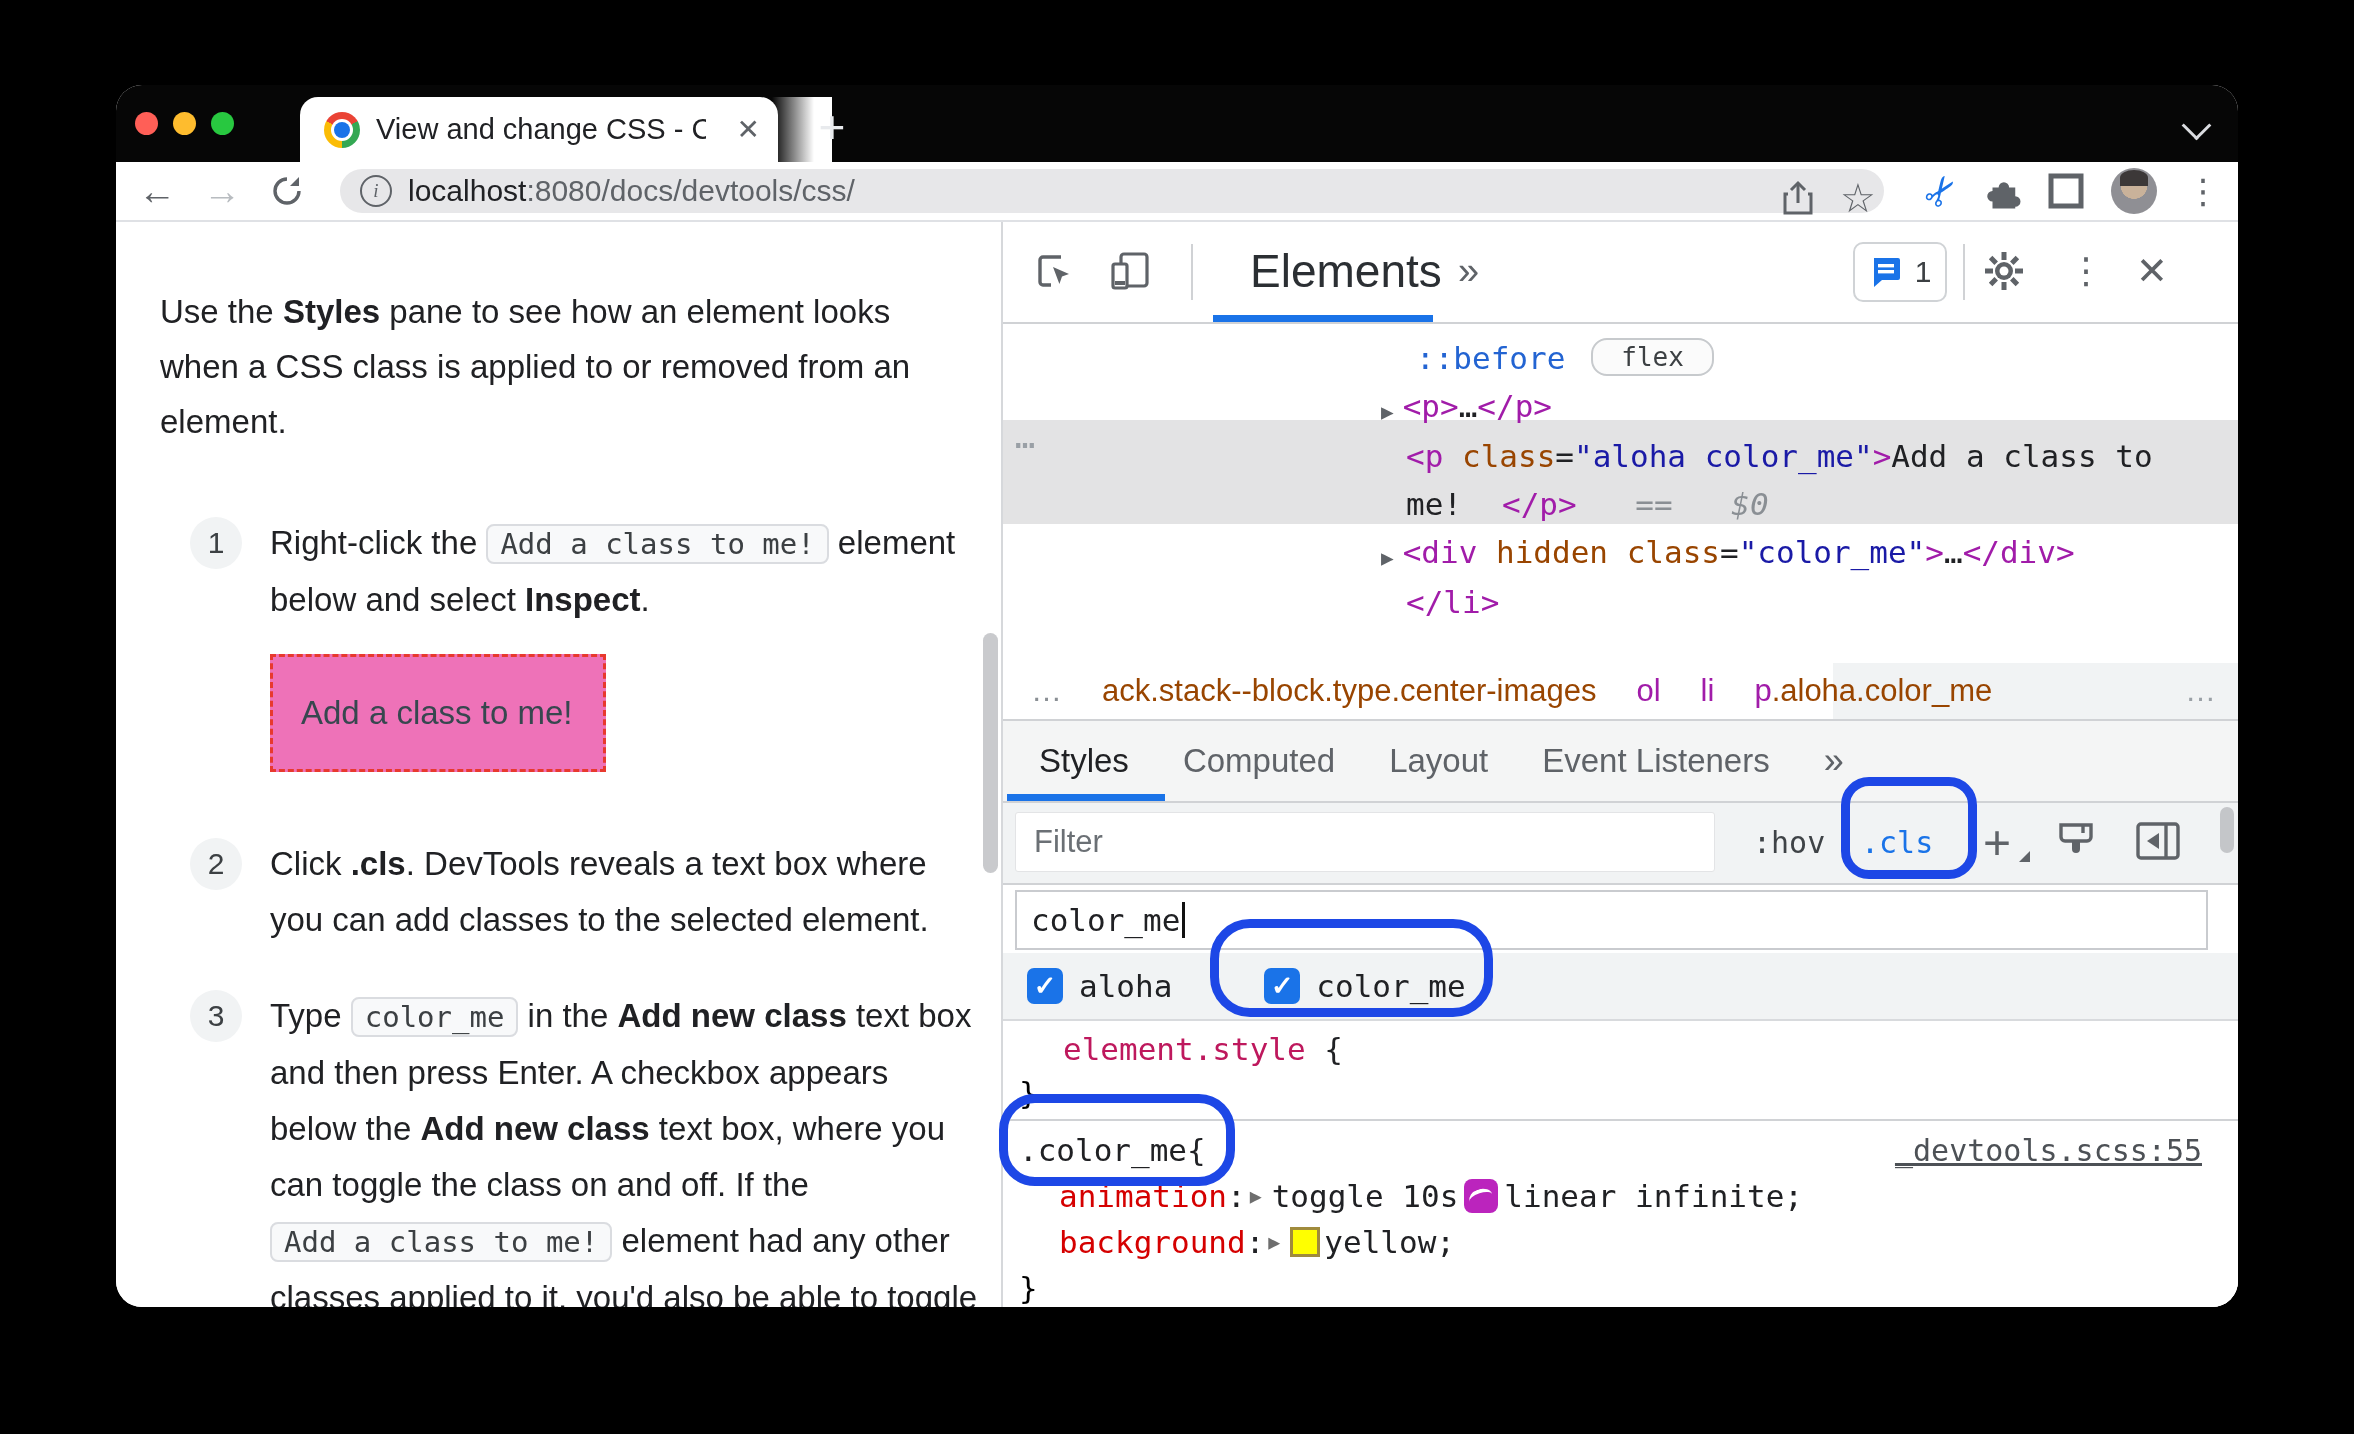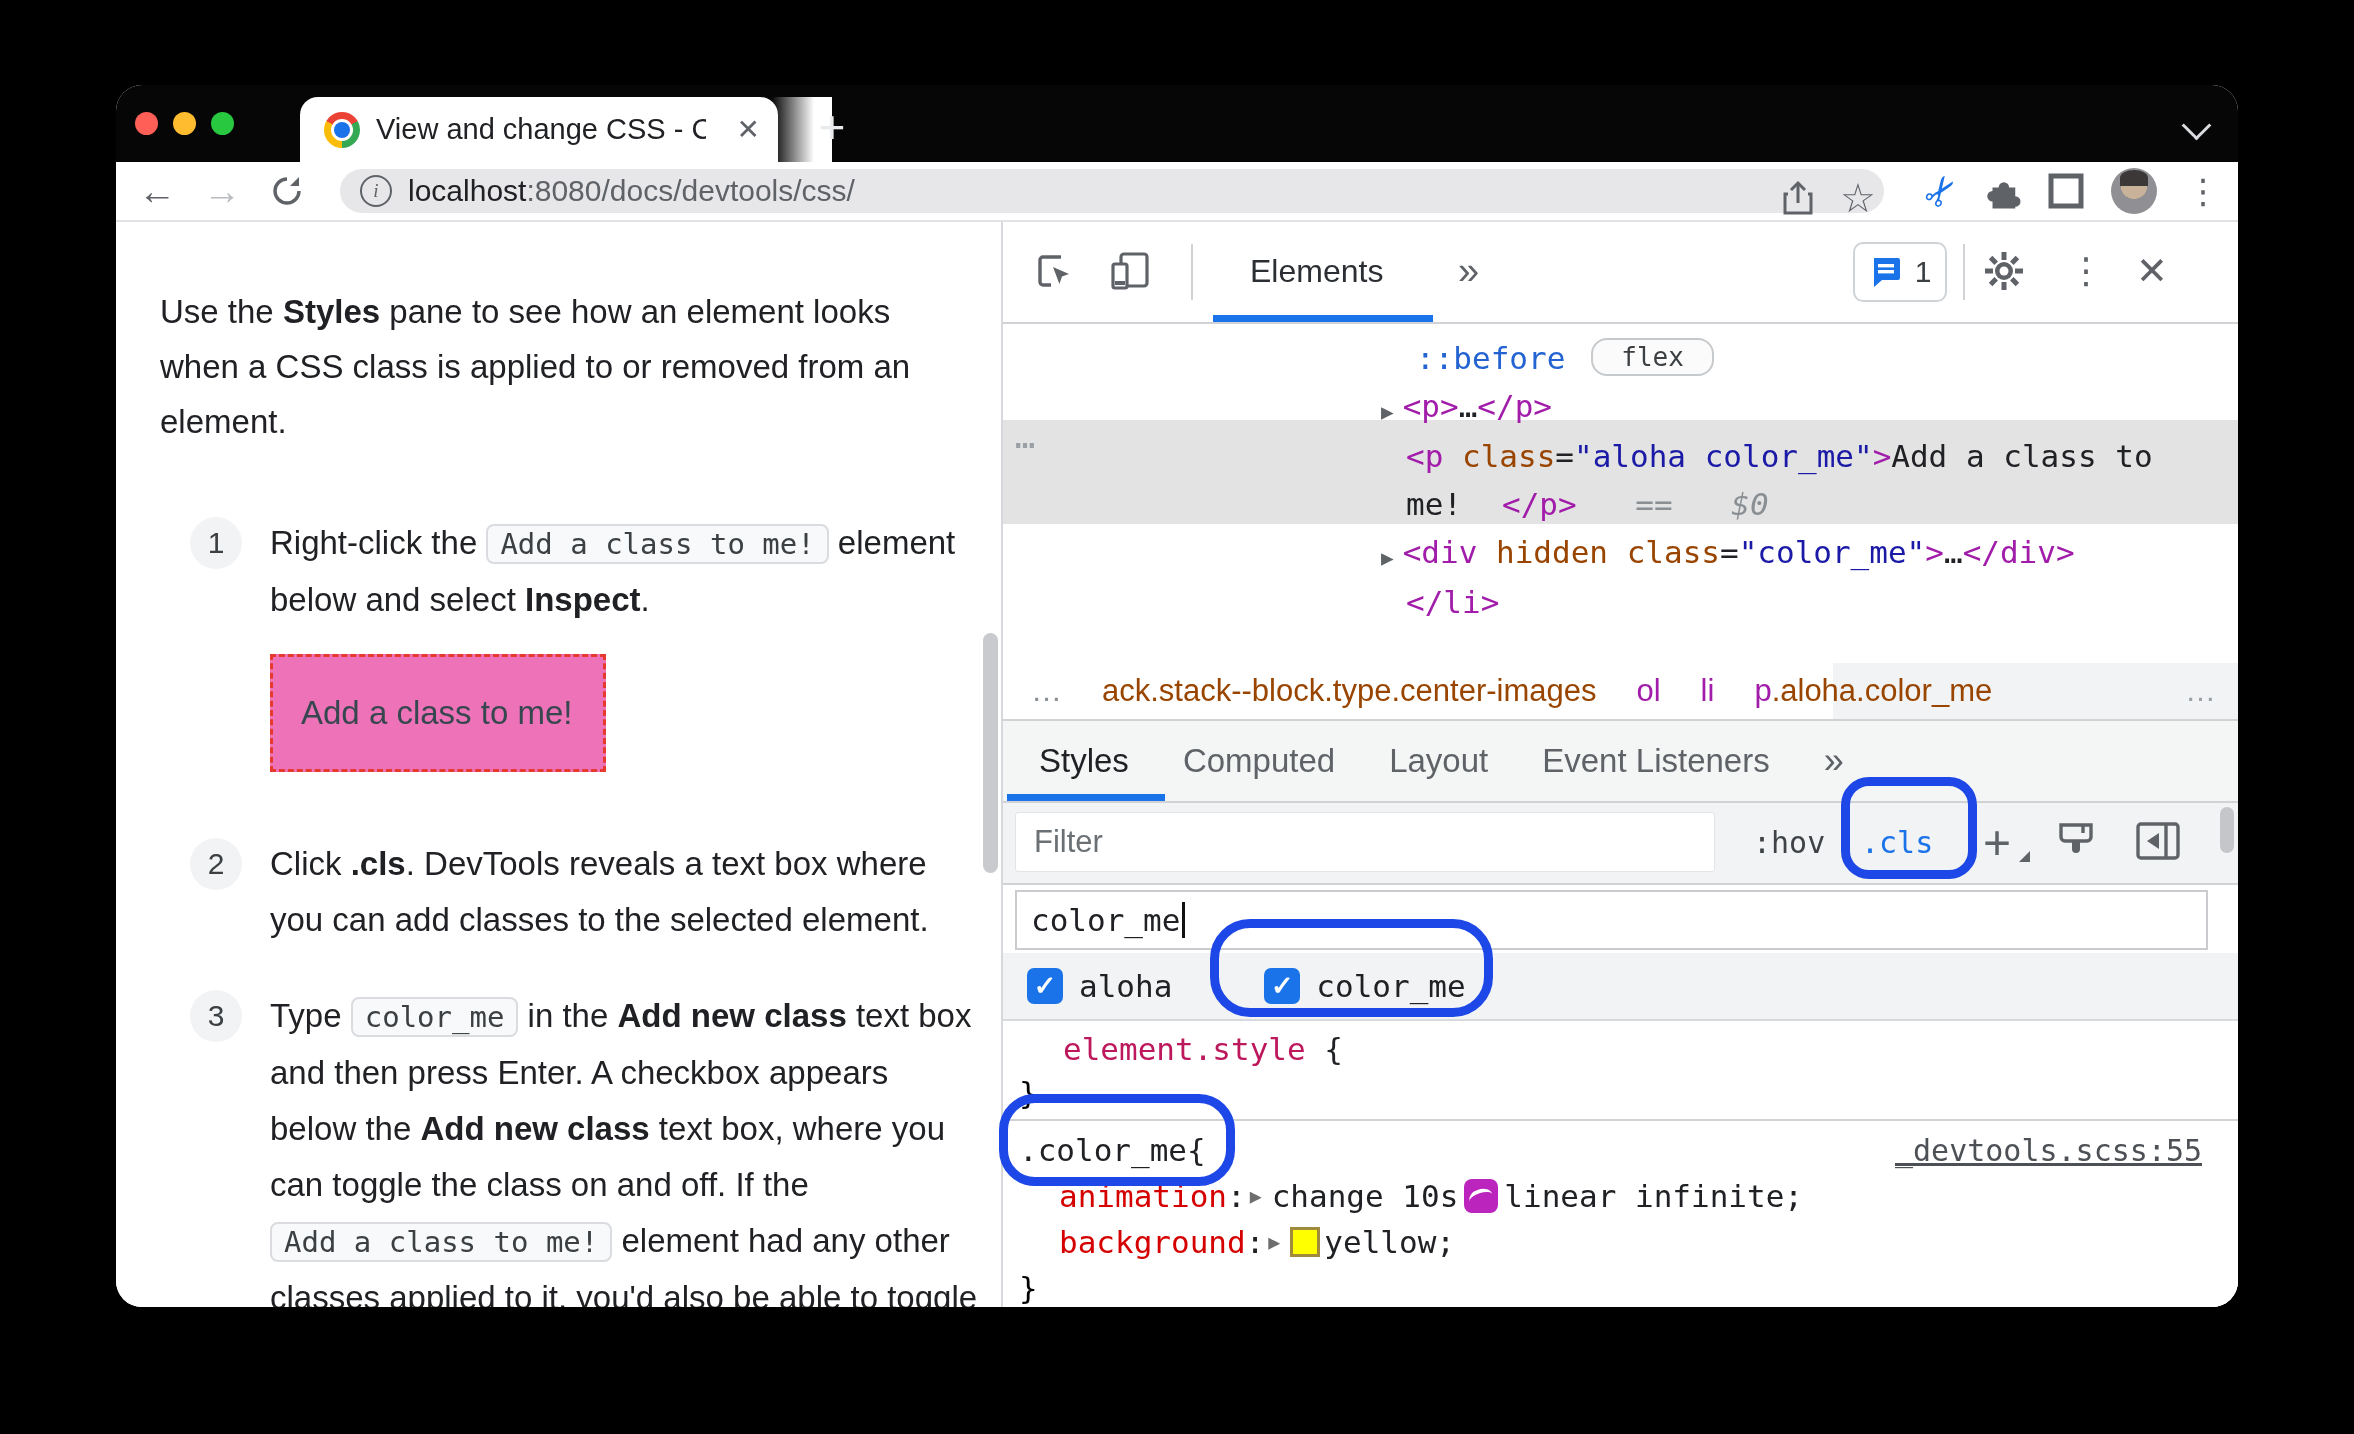--- a/index.html
+++ b/index.html
@@ -45,21 +45,21 @@
   .step{display:flex;margin-bottom:40px;}
   .step-num{flex:0 0 auto;margin-left:30px;width:52px;height:52px;border-radius:50%;background:#f1f3f4;color:#3c4043;font-size:30px;display:flex;align-items:center;justify-content:center;margin-top:2px;}
   .step-body{margin-left:28px;width:708px;font-size:33px;line-height:56px;}
   .demo-box{margin:26px 0 24px 0;width:336px;height:118px;background:#ee72b8;border:3px dashed #e8392e;box-sizing:border-box;display:flex;align-items:center;padding-left:28px;color:#37474f;font-size:33px;}
   .pane-scrollbar{position:absolute;right:3px;top:411px;width:15px;height:240px;border-radius:8px;background:#c9cacd;}
   
   .devtools{position:relative;flex:1;display:flex;flex-direction:column;background:#fff;min-width:0;}
   .dt-tabbar{position:relative;height:100px;flex:0 0 auto;border-bottom:2px solid #d0d2d5;background:#fff;}
   .dt-ico{position:absolute;display:flex;align-items:center;justify-content:center;}
   .vsep{position:absolute;top:22px;width:2px;height:56px;background:#d0d2d5;}
-  .dt-tab-label{position:absolute;left:247px;top:0;height:98px;display:flex;align-items:center;font-size:32px;color:#2b2f33;}
+  .dt-tab-label{position:absolute;left:247px;top:0;height:98px;display:flex;align-items:center;font-size:46px;color:#2b2f33;}
   .dt-moretabs{position:absolute;left:455px;top:0;height:98px;display:flex;align-items:center;font-size:38px;color:#5f6368;}
   .dt-active-underline{position:absolute;left:210px;bottom:0;width:220px;height:7px;background:#1a73e8;}
   .issues-btn{position:absolute;left:850px;top:20px;width:94px;height:60px;border:2px solid #d0d3d6;border-radius:10px;display:flex;align-items:center;justify-content:center;gap:12px;box-sizing:border-box;}
   .issue-count{font-size:30px;color:#3c4043;}
   .dom-tree{position:relative;height:339px;flex:0 0 auto;font-family:"DejaVu Sans Mono",monospace;font-size:31px;color:#202124;}
   .dom-selected-bg{position:absolute;left:0;right:0;top:96px;height:104px;background:#e3e3e4;}
   .dom-line{position:absolute;height:48px;display:flex;align-items:flex-end;}
   .dom-line span{white-space:pre;}
   .dom-more{position:absolute;left:12px;top:100px;color:#9aa0a6;font-size:34px;}
   
@@ -366,21 +366,21 @@
         <div class="rulesec">
           <div class="rule-line">
               <span class="tok-plain">.color_me</span>
               <span class="tok-plain"> {</span>
             </div>
           <div class="rule-link">_devtools.scss:55</div>
           <div class="rule-line indent">
               <span class="tok-prop">animation</span>
               <span class="tok-plain">: </span>
               <span class="tok-exp">▶</span>
-              <span class="tok-plain">change 10s</span>
+              <span class="tok-plain">toggle 10s</span>
               <span class="tok-animicon"></span>
               <span class="tok-plain">linear infinite;</span>
             </div>
           <div class="rule-line indent">
               <span class="tok-prop">background</span>
               <span class="tok-plain">: </span>
               <span class="tok-exp">▶</span>
               <span class="tok-swatch"></span>
               <span class="tok-plain">yellow;</span>
             </div>

